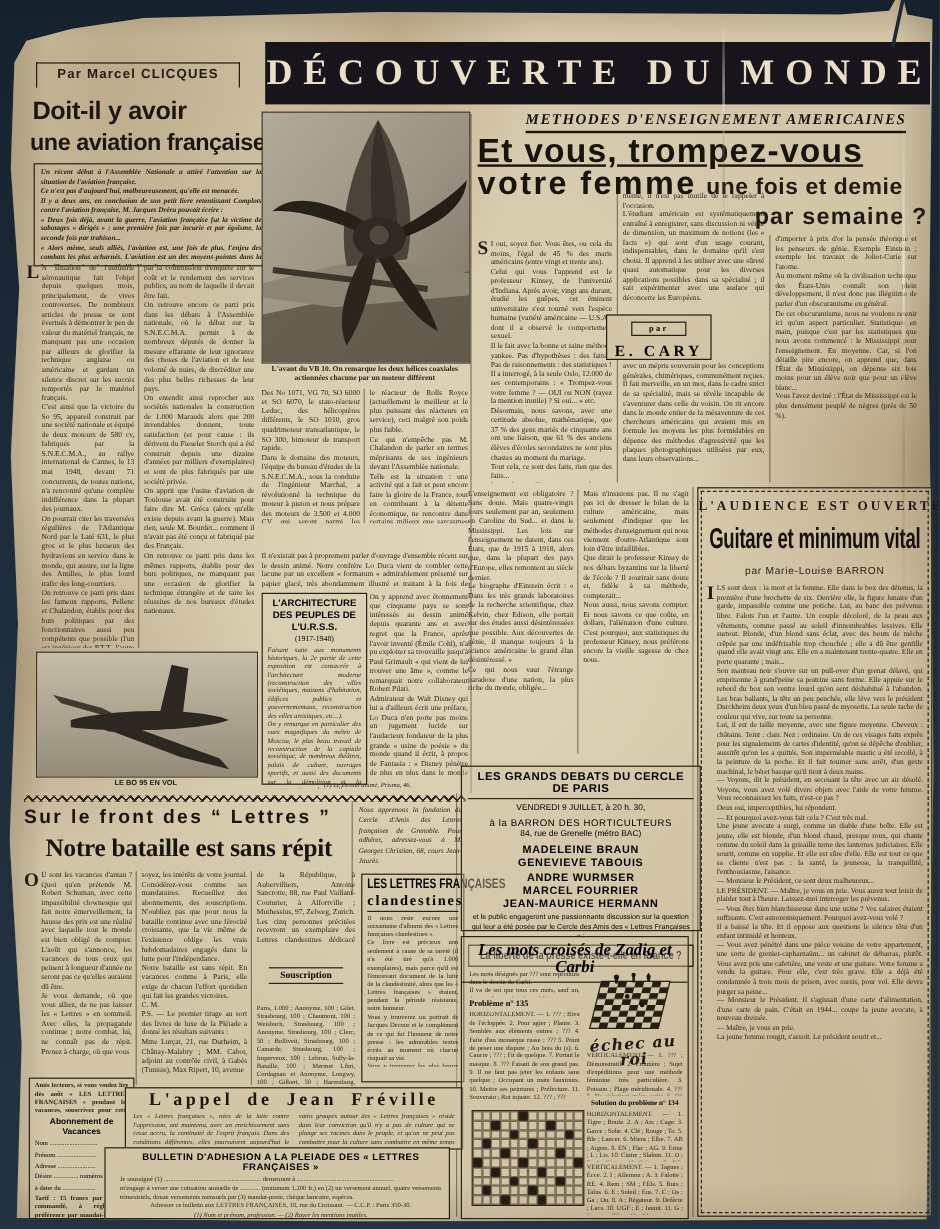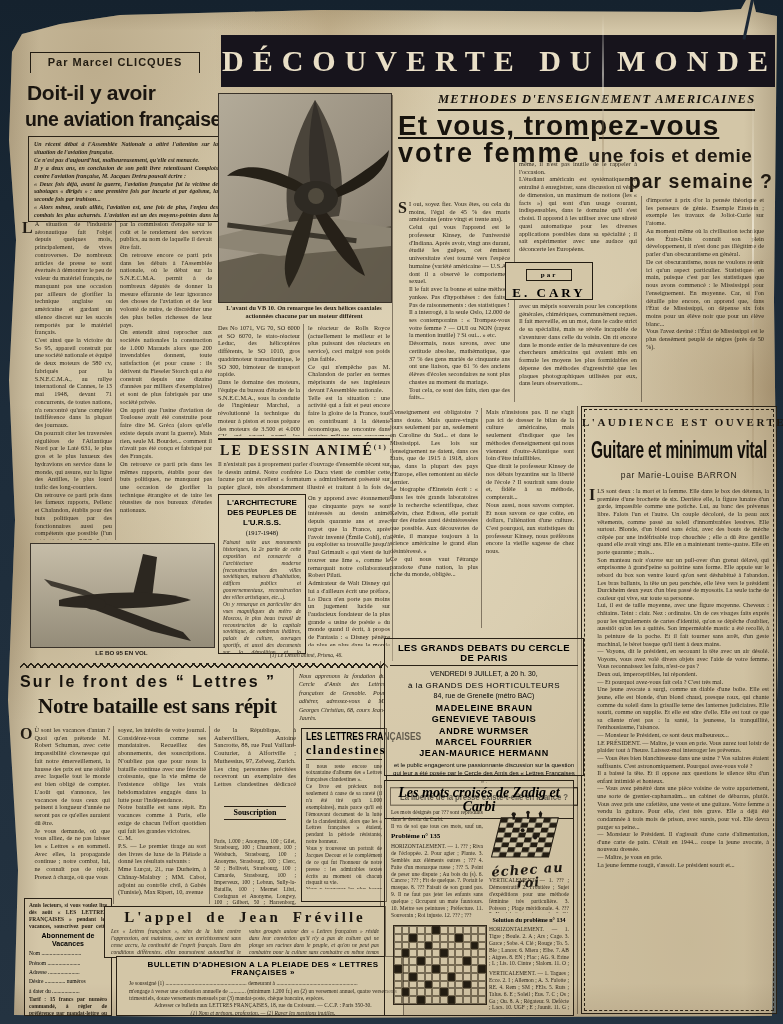--- a/index.html
+++ b/index.html
@@ -149,23 +149,20 @@
   </div>
   <div class="abs col" style="left:218px;top:304px;width:172px;height:18px;text-align:center;font-weight:700;">L'avant du VB 10. On remarque les deux hélices coaxiales actionnées chacune par un moteur différent</div>
 
   <div class="abs col" style="left:218px;top:324px;width:82px;height:112px;">Des No 1071, VG 70, SO 6000 et SO 6070, le stato-réacteur Leduc, des hélicoptères différents, le SO 1010, gros quadrimoteur transatlantique, le SO 300, bimoteur de transport rapide.
 Dans le domaine des moteurs, l'équipe du bureau d'études de la S.N.E.C.M.A., sous la conduite de l'ingénieur Marchal, a révolutionné la technique du moteur à piston et nous prépare des moteurs de 3.500 et 4.000 CV qui seront parmi les premiers dans le monde. Enfin (ce qui fut seul réussi), ce tour de force que l'on croyait irréalisable dans tous les pays : présenter aux essais, après trois ans de travail, un turbo-réacteur (l'A.T.A.R. 101) qui dès ses premières heures d'essais a fourni une puissance supérieure à celle du « Nène »,</div>
   <div class="vr" style="left:303px;top:324px;height:112px;"></div>
   <div class="abs col" style="left:308px;top:324px;width:82px;height:112px;">le réacteur de Rolls Royce (actuellement le meilleur et le plus puissant des réacteurs en service), ceci malgré son poids plus faible.
 Ce qui n'empêche pas M. Chalandon de parler en termes méprisants de ses ingénieurs devant l'Assemblée nationale.
 Telle est la situation : une activité qui a fait et peut encore faire la gloire de la France, tout en contribuant à la détente économique, ne rencontre dans certains milieux que sarcasmes et calomnies. Et on ne peut considérer qu'avec sympathie l'effort fourni par le comité de défense de l'Aéronautique française pour rétablir la vérité et rendre aux Français la confiance dans leurs actes...</div>
 
-  <div class="abs dessin-t" style="left:218px;top:438px;width:172px;">
-    <span>LE DESSIN ANIMÉ</span><sup style="font-size:7px;">(1)</sup>
-  </div>
   <div class="abs col" style="left:218px;top:460px;width:172px;height:30px;">Il n'existait pas à proprement parler d'ouvrage d'ensemble récent sur le dessin animé. Notre confrère Lo Duca vient de combler cette lacune par un excellent « formatum » admirablement présenté sur papier glacé, très abondamment illustré et traitant à la fois de l'histoire, de l'esthétique et de la technique du dessin animé.</div>
 
   <div class="abs archibox" style="left:218px;top:494px;width:78px;height:152px;">
     <div class="archi-t">L'ARCHITECTURE DES PEUPLES DE L'U.R.S.S.</div>
     <div class="archi-d">(1917-1948)</div>
     <div class="col it" style="height:118px;margin-top:2px;font-size:5.6px;">Faisant suite aux monuments historiques, la 2e partie de cette exposition est consacrée à l'architecture moderne (reconstruction des villes soviétiques, maisons d'habitation, édifices publics et gouvernementaux, reconstruction des villes artistiques, etc...).
 On y remarque en particulier des vues magnifiques du métro de Moscou, le plus beau travail de reconstruction de la capitale soviétique, de nombreux théâtres, palais de culture, ouvrages sportifs, et aussi des documents sur la démolition et la reconstruction des villes et villages soviétiques détruits par la guerre.
 L'exposition est ouverte gratuitement tous les jours de 9 h. à 12 h. et de 14 h. à 19 h., dès le jeudi 8 juillet, à la Galerie France-U.R.S.S., 29, rue d'Anjou (métro Madeleine).</div>
   </div>
   <div class="abs col" style="left:308px;top:494px;width:82px;height:152px;">On y apprend avec étonnement que cinquante pays se sont intéressés au dessin animé depuis quarante ans et avec regret que la France, après l'avoir inventé (Émile Cohl), n'a pu exploiter sa trouvaille jusqu'à Paul Grimault « qui vient de lui trouver une âme », comme le remarquait notre collaborateur Robert Pilati.
@@ -309,32 +306,32 @@
   </div>
 
   <div class="abs appelbox" style="left:104px;top:906px;width:268px;height:44px;">
     <div class="appel-t">L'appel de Jean Fréville</div>
     <div style="display:flex;gap:8px;margin-top:3px;">
       <div class="col sm it" style="flex:1;height:26px;">Les « Lettres françaises », nées de la lutte contre l'oppression, ont maintenu, avec un enrichissement sans cesse accru, la continuité de l'esprit français. Dans des conditions différentes, elles poursuivent aujourd'hui le même effort. La mission historique des écri-</div>
       <div class="col sm it" style="flex:1;height:26px;">vains groupés autour des « Lettres françaises » réside dans leur conviction qu'il n'y a pas de culture qui ne plonge ses racines dans le peuple, et qu'on ne peut pas combattre pour la culture sans combattre en même temps pour le peuple.</div>
     </div>
   </div>
 
-  <div class="abs bullbox" style="left:116px;top:956px;width:268px;height:52px;padding-left:12px;">
+  <div class="abs bullbox" style="left:87px;top:956px;width:268px;height:52px;padding-left:12px;">
     <div class="bull-t">BULLETIN D'ADHESION A LA PLEIADE DES « LETTRES FRANÇAISES »</div>
     <div class="col sm" style="height:8px;white-space:nowrap;">Je soussigné (1) ........................................................... demeurant à ...........................................................</div>
     <div class="col sm" style="height:14px;">m'engage à verser une cotisation annuelle de ............ (minimum 1.200 fr.) en (2) un versement annuel, quatre versements trimestriels, douze versements mensuels par (3) mandat-poste, chèque bancaire, espèces.</div>
     <div class="col sm" style="height:8px;text-align:center;">Adresser ce bulletin aux LETTRES FRANÇAISES, 18, rue du Croissant. — C.C.P. : Paris 350-30.</div>
     <div class="col sm it" style="height:8px;text-align:center;">(1) Nom et prénom, profession. — (2) Rayer les mentions inutiles.</div>
   </div>
 
   <div class="abs debbox" style="left:384px;top:638px;width:188px;height:128px;">
     <div class="deb-t">LES GRANDS DEBATS DU CERCLE DE PARIS</div>
     <div class="deb-l1">VENDREDI 9 JUILLET, à 20 h. 30,</div>
-    <div class="deb-l2">à la GRANDS DES HORTICULTEURS</div>
+    <div class="deb-l2">à la BARRON DES HORTICULTEURS</div>
     <div class="deb-l1">84, rue de Grenelle (métro BAC)</div>
     <div class="deb-sp" style="margin-top:2px;">MADELEINE BRAUN</div>
     <div class="deb-sp">GENEVIEVE TABOUIS</div>
     <div class="deb-sp">ANDRE WURMSER</div>
     <div class="deb-sp">MARCEL FOURRIER</div>
     <div class="deb-sp">JEAN-MAURICE HERMANN</div>
     <div class="deb-out">et le public engageront une passionnante discussion sur la question qui leur a été posée par le Cercle des Amis des « Lettres Françaises » :</div>
     <div class="deb-q">La liberté de la presse existe-t-elle en France ?</div>
   </div>
 

